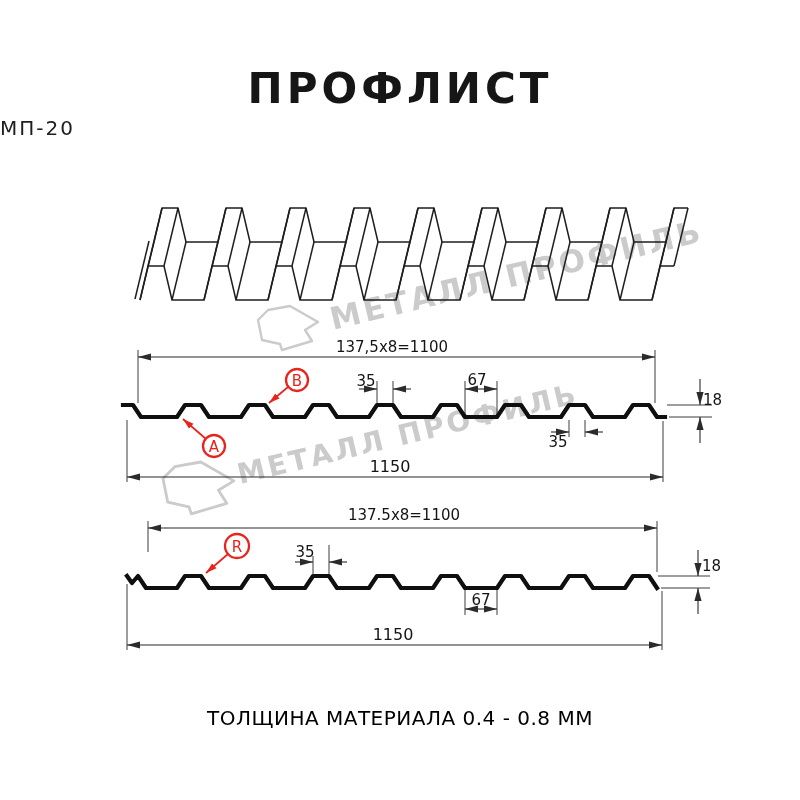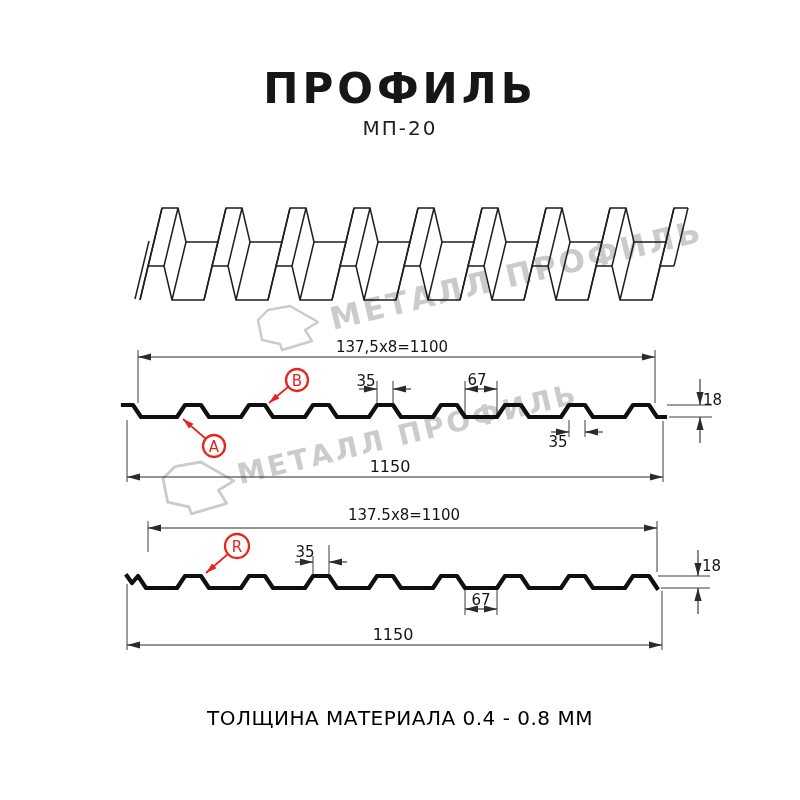--- a/index.html
+++ b/index.html
@@ -1,20 +1,20 @@
 <!DOCTYPE html>
 <html><head>
 <meta charset="utf-8">
 <style>
   html,body{margin:0;padding:0;background:#ffffff;}
   .page{position:relative;width:800px;height:800px;background:#ffffff;overflow:hidden;
         font-family:"DejaVu Sans","Liberation Sans",sans-serif;}
   .title{position:absolute;top:64px;left:0;width:800px;text-align:center;
          font-size:42px;font-weight:bold;letter-spacing:4px;color:#161616;}
-  .subtitle{position:absolute;top:116px;left:0;width:800px;text-align:center;
+  .subtitle{position:absolute;top:116px;left:0;width:800px;text-align:left;
          font-size:20px;letter-spacing:2px;color:#202020;}
   .footer{position:absolute;top:706px;left:0;width:800px;text-align:center;
          font-size:20px;letter-spacing:0.5px;color:#000000;}
   svg.draw{position:absolute;left:0;top:0;}
   .prof{fill:none;stroke:#0f0f0f;stroke-width:4.2;stroke-linejoin:round;stroke-linecap:square;}
   #g3d path,#g3d line{fill:none;stroke:#1e1e1e;stroke-width:1.5;stroke-linejoin:round;}
   .ext line{stroke:#3c3c3c;stroke-width:1;}
   .dim line{stroke:#2b2b2b;stroke-width:1.1;}
   .dimtext{font-size:15px;fill:#141414;}
   .dimtext.big{font-size:16px;}
@@ -24,21 +24,21 @@
   .red-text{fill:#e8241d;font-size:15px;text-anchor:middle;}
   .wm-logo{fill:none;stroke:#cbcbcb;stroke-width:2.4;stroke-linejoin:round;}
   .wm-text{font-size:31px;font-weight:bold;letter-spacing:3px;fill:#cbcbcb;}
   .wm-text.small{font-size:28px;}
 </style>
 </head>
 <body>
 
 <div class="page">
 
-  <div class="title">ПРОФИЛЬ</div>
+  <div class="title">ПРОФЛИСТ</div>
   <div class="subtitle">МП-20</div>
 
   <svg class="draw" width="800" height="800" viewBox="0 0 800 800">
     <defs>
       <marker id="dimArrow" markerUnits="userSpaceOnUse" markerWidth="14" markerHeight="10" refX="13" refY="5" orient="auto-start-reverse">
         <path d="M13,5 L0,1.4 L0,8.6 Z" fill="#2b2b2b"></path>
       </marker>
       <marker id="redArrow" markerUnits="userSpaceOnUse" markerWidth="12" markerHeight="9" refX="11" refY="4.5" orient="auto">
         <path d="M11,4.5 L0,1.2 L0,7.8 Z" fill="#e8241d"></path>
       </marker>

